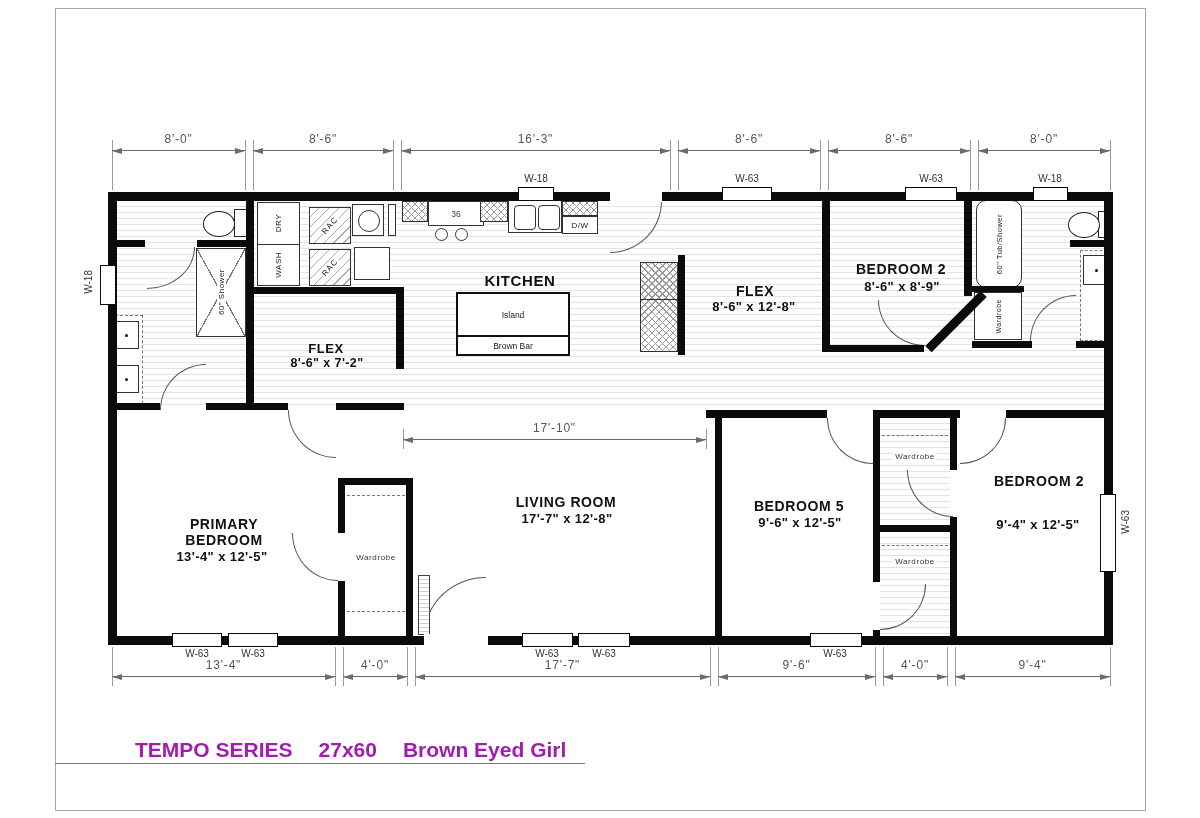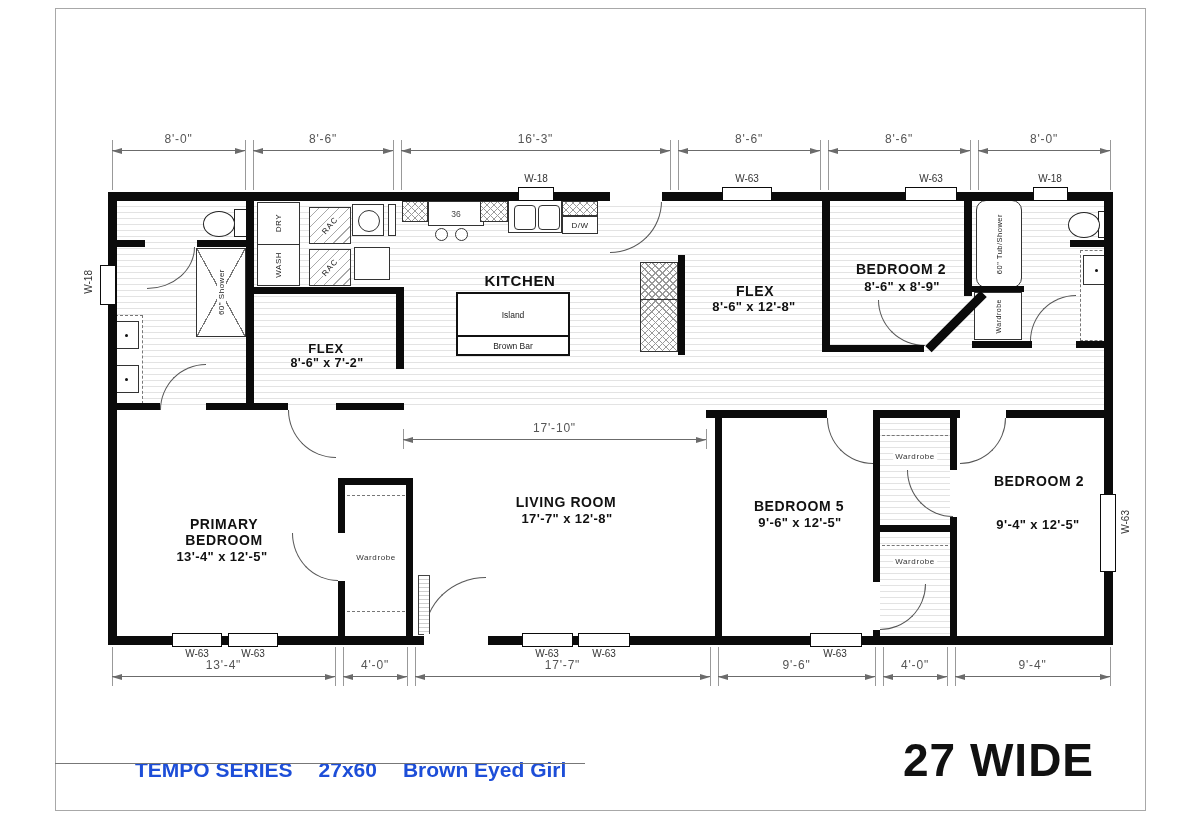--- a/index.html
+++ b/index.html
@@ -39,21 +39,21 @@
     color:#555;letter-spacing:.8px;white-space:nowrap;}
   .ext{position:absolute;width:1px;background:#999;z-index:5;}
   .dash-h{position:absolute;border-top:1px dashed #777;z-index:2;}
   .dot{position:absolute;width:3px;height:3px;background:#111;border-radius:50%;}
   .toilet-bowl{position:absolute;border:1px solid #222;border-radius:50%;background:#fff;z-index:1;}
   .toilet-tank{position:absolute;border:1px solid #222;background:#fff;z-index:1;}
   .rac-stripes{background-image:repeating-linear-gradient(135deg,transparent 0 6px,#aaa 6px 7px);}
   .rac-text{font-size:8px;color:#222;background:#fff;padding:0 1px;transform:rotate(-50deg);letter-spacing:1px;}
   .leaf{position:absolute;border:1px solid #444;box-sizing:border-box;
         background:repeating-linear-gradient(180deg,#fff 0 3px,#cfcfcf 3px 4px);z-index:2;}
-  .title-line1{position:absolute;font-weight:bold;font-size:21px;color:#1d4ed8;white-space:nowrap;z-index:6;margin-top:20px;}
+  .title-line1{position:absolute;font-weight:bold;font-size:21px;color:#a21caf;white-space:nowrap;z-index:6;}
   .title-line1 span{margin-right:26px;}
   .title-line2{position:absolute;font-weight:bold;font-size:14.5px;color:#111;white-space:nowrap;z-index:6;}
   .width-label{position:absolute;font-weight:bold;font-size:46px;color:#111;letter-spacing:1px;z-index:6;}
   .island{position:absolute;border:2px solid #111;background:#fff;z-index:1;box-sizing:border-box;
           display:flex;flex-direction:column;}
   .island-top{flex:1;border-bottom:2px solid #111;display:flex;align-items:center;justify-content:center;}
   .island-bar{height:17px;display:flex;align-items:center;justify-content:center;}
   .fx-label-mid{font-size:8.5px;color:#222;}
 </style>
 </head>
@@ -310,15 +310,14 @@
       <span>4'-0"</span>
     </div>
   <div class="dseg" style="left:955px;top:676px;width:155px;">
       <span>9'-4"</span>
     </div>
 
   <div class="title-line1" style="left:135px;top:738px;">
     <span>TEMPO SERIES</span><span>27x60</span><span style="margin-right:0;">Brown Eyed Girl</span>
   </div>
   <div class="abs" style="left:55px;top:763px;width:530px;height:1px;background:#777;z-index:6;"></div>
-  <div class="width-label" style="left:903px;top:733px;">27 WIDE</div>
 
 </div>
 
 </body></html>

